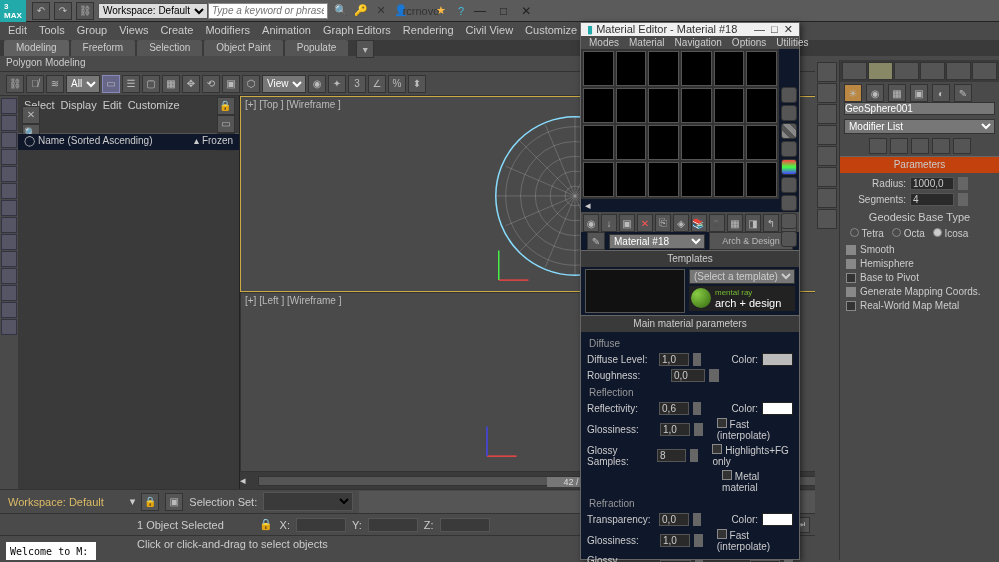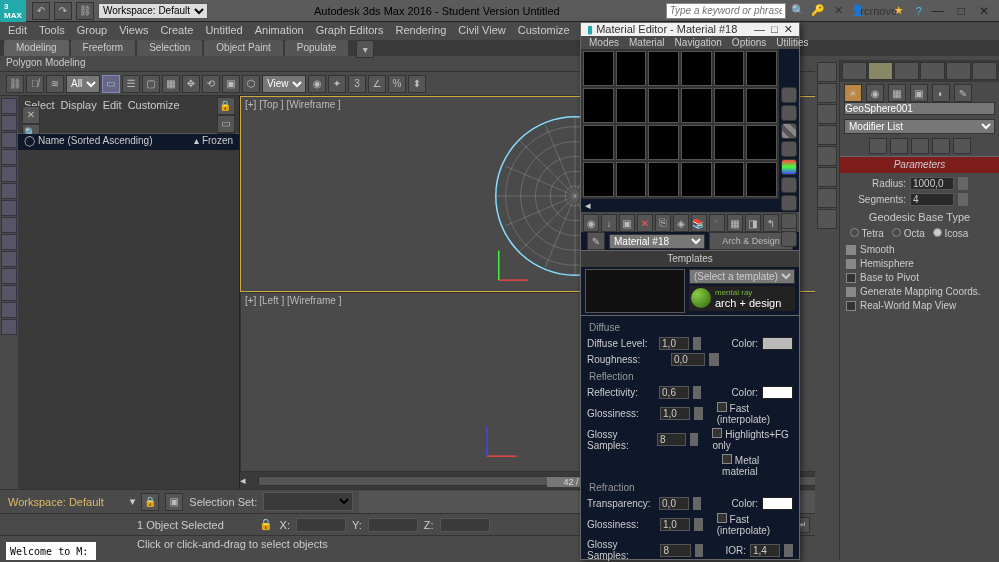--- a/index.html
+++ b/index.html
@@ -80,41 +80,40 @@
 .cmd-tabs { height:22px; display:flex; gap:1px; background:#3a3a3a; padding:2px; }
 .cmd-tabs div { flex:1; background:#555; border:1px solid #333; }
 .cmd-tabs div.on { background:#886; }
 .cmd-sub { height:18px; display:flex; gap:4px; padding:2px 4px; }
 .cmd-field { padding:2px 4px; }
 .cmd-field input,.cmd-field select { width:100%; background:#777; color:#fff; border:1px solid #333; font-size:10px; }
 .mod-stack { height:86px; background:#2c2c2c; border:1px solid #555; margin:2px 4px; padding:2px; font-size:10px; }
 .mod-btns { display:flex; gap:3px; justify-content:center; padding:2px; }
 .mod-btns div { width:18px; height:16px; background:#555; border:1px solid #333; }
 .params { border-top:1px solid #666; }
-.params .rollout-hdr { background:#7f1d1d;font-style:italic; }
+.params .rollout-hdr { background:#c2410c; }
 .geo-opt { display:flex; gap:8px; padding:2px 4px; font-size:10px; }
 .radio { width:9px; height:9px; border:1px solid #888; border-radius:50%; display:inline-block; }
 .radio.on { background:#ccc; }
 .vc-row { display:flex; gap:1px; height:20px; background:#333; }
 .vc-row div { flex:1; background:#555; border:1px solid #333; }
 .play-controls { display:flex; gap:2px; }
 .play-controls div { width:18px; height:16px; background:#555; border:1px solid #333; display:flex; align-items:center; justify-content:center; font-size:9px; }
 </style>
 </head>
 <body>
 
 <div class="titlebar">
   <div class="logo">3<br>MAX</div>
   <div class="ws-row">
     <span class="tbtn">↶</span>
     <span class="tbtn">↷</span>
     <span class="tbtn">⛓</span>
     <select><option>Workspace: Default</option></select>
   </div>
-  <div class="title-text">Autodesk 3ds Max 2016 - Student Version   Untitled</div>
   <input class="search" placeholder="Type a keyword or phrase" style="">
   <div class="sys-icons">
     <span>🔍</span>
     <span>🔑</span>
     <span>✕</span>
     <span class="user">👤</span>
     <span class="user">rcrnovo</span>
     <span style="color:#fb4">★</span>
     <span style="color:#4bd">?</span>
   </div>
@@ -124,21 +123,21 @@
     <span>✕</span>
   </div>
 </div>
 
 <div class="menubar">
   <span>Edit</span>
   <span>Tools</span>
   <span>Group</span>
   <span>Views</span>
   <span>Create</span>
-  <span>Untitled</span>
+  <span>Modifiers</span>
   <span>Animation</span>
   <span>Graph Editors</span>
   <span>Rendering</span>
   <span>Civil View</span>
   <span>Customize</span>
 </div>
 
 <div class="ribbon-tabs">
   <div class="tab on">Modeling</div>
   <div class="tab">Freeform</div>
@@ -351,20 +350,21 @@
           <div class="ball"></div>
           <div>
               <div style="color:#7b3;font-size:8px">mental ray</div>
               <div style="font-size:11px;color:#fff">arch + design</div>
             </div>
         </div>
       </div>
     </div>
   </div>
   <div class="rollout">
+    <div class="rollout-hdr">Main material parameters</div>
     <div class="rollout-body">
       <div class="section-label">Diffuse</div>
       <div class="param-row">
           <label>Diffuse Level:</label>
           <div class="spinner">1,0</div>
           <div class="spin-btns"></div>
           <span style="margin-left:26px">Color:</span>
           <div class="color-sw" style="background:#bbb"></div>
         </div>
       <div class="param-row">
@@ -502,21 +502,21 @@
       <div class="param-row">
           <span class="checkbox"></span> 
           <span>Base to Pivot</span>
         </div>
       <div class="param-row">
           <span class="checkbox on"></span> 
           <span>Generate Mapping Coords.</span>
         </div>
       <div class="param-row">
           <span class="checkbox"></span> 
-          <span>Real-World Map View</span>
+          <span>Real-World Map Metal</span>
         </div>
     </div>
   </div>
 </div>
 
 <div class="bottom">
   <div class="timeline">
     <span style="color:#db6">Workspace: Default</span>
     <span style="margin-left:20px">▾</span>
     <span class="tbtn">🔒</span>

